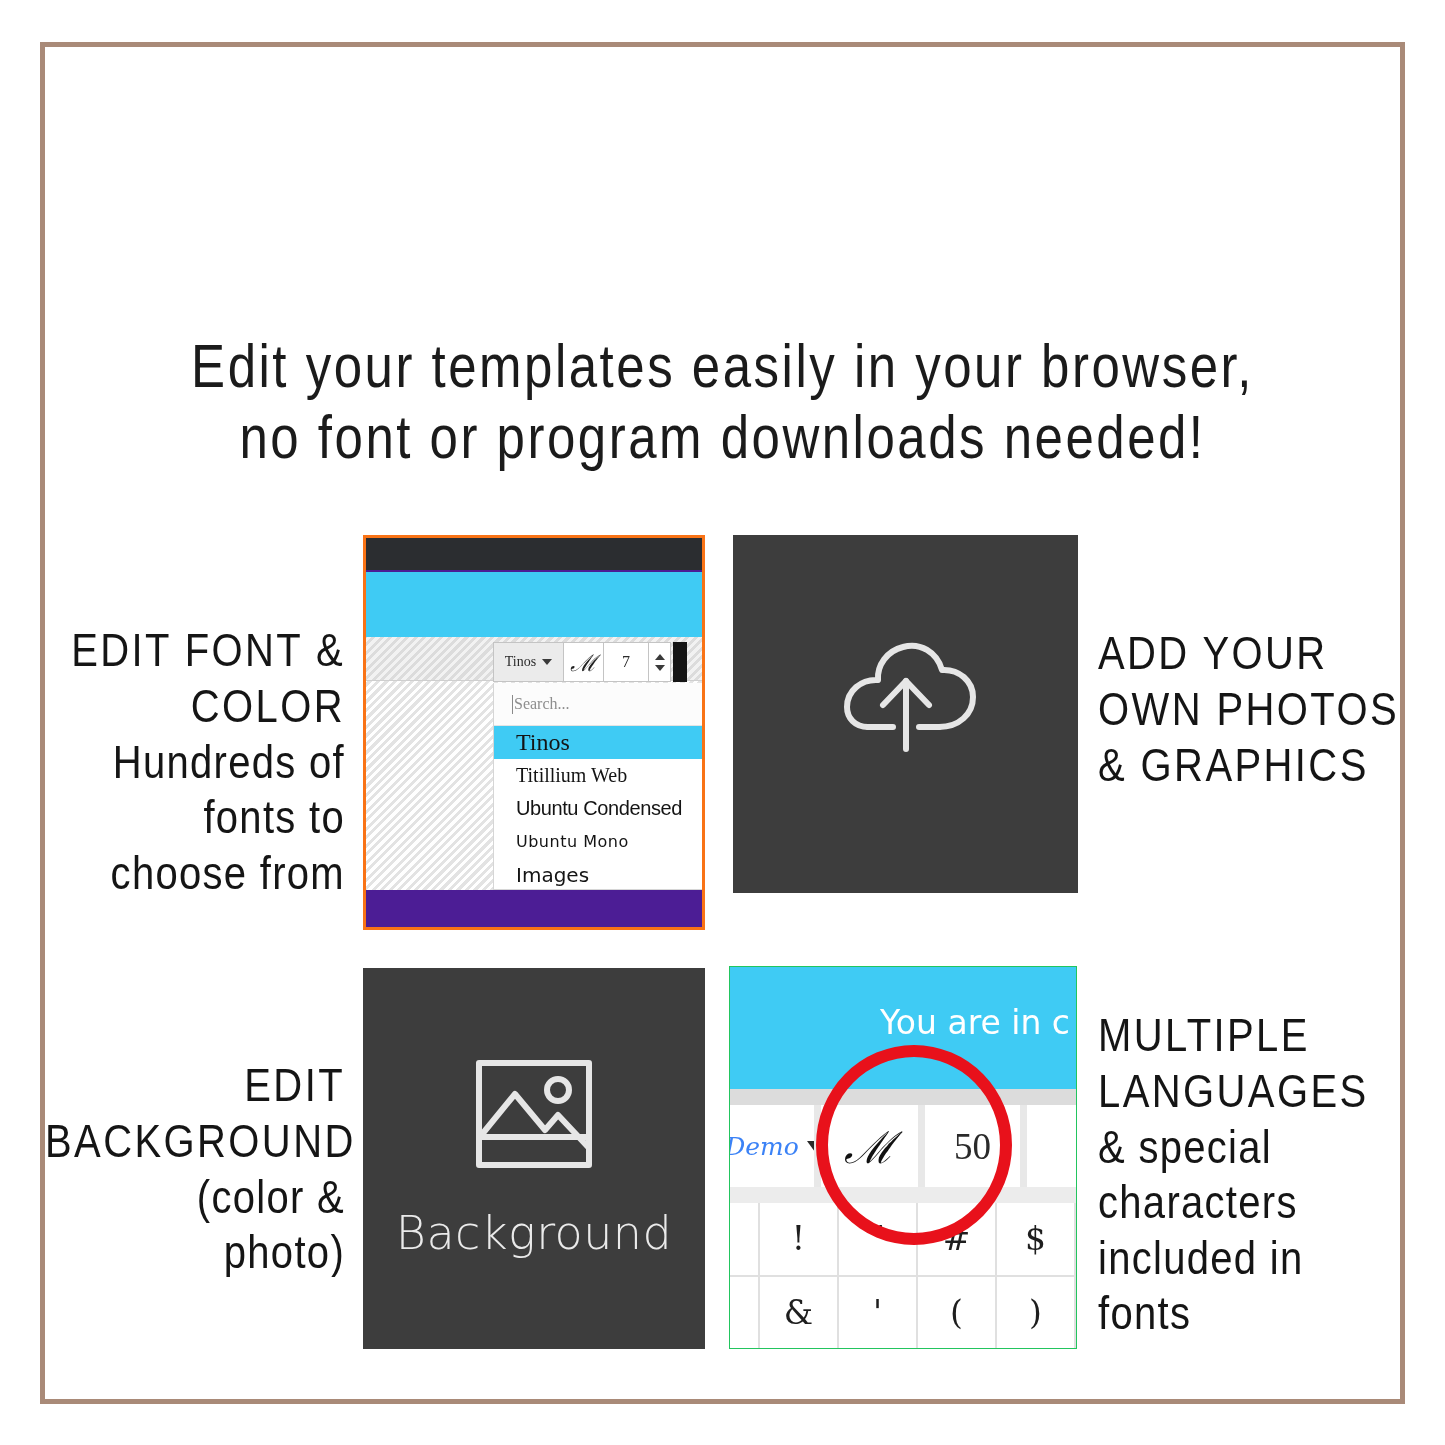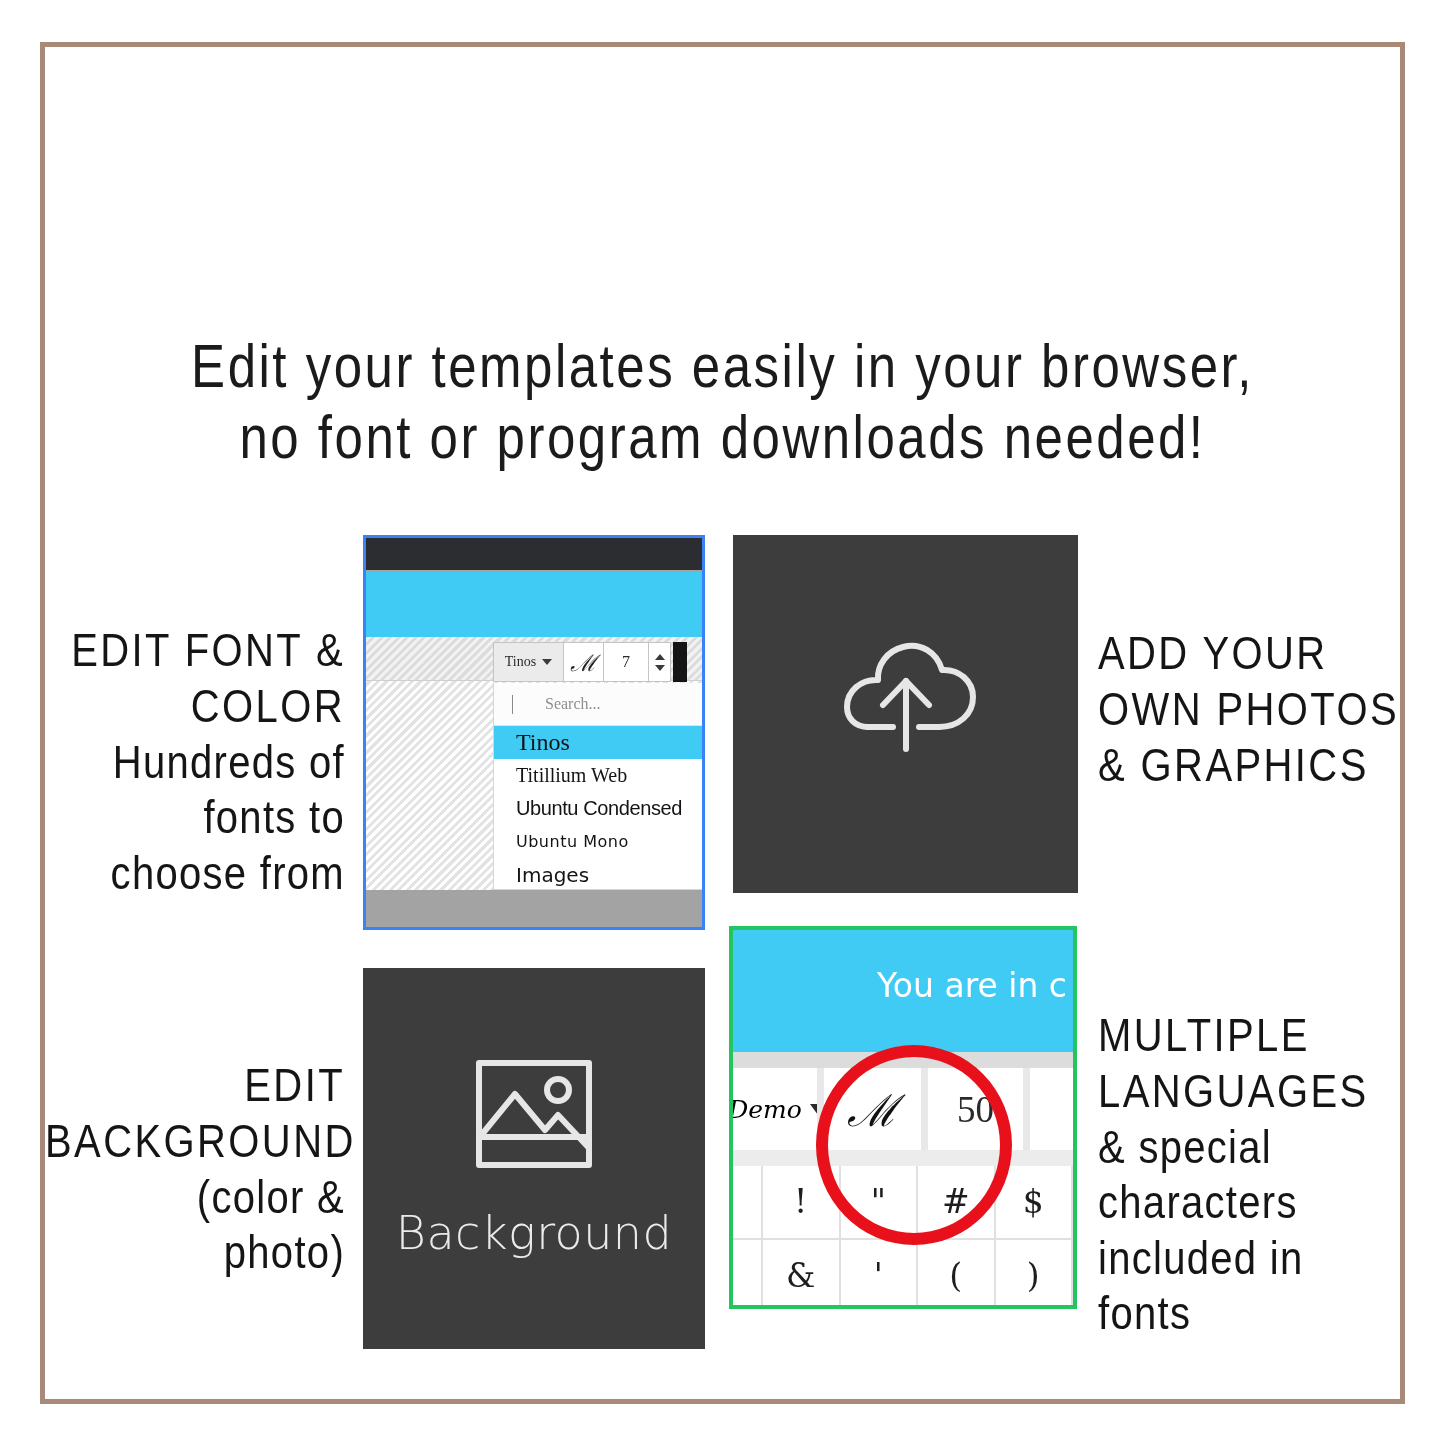--- a/index.html
+++ b/index.html
@@ -96,34 +96,34 @@
   #cap-bg     { left: 45px;   top: 1058px; width: 300px; text-align: right; }
   #cap-lang   { left: 1098px; top: 1008px; width: 300px; text-align: left; }
 
   
   .panel {
     position: absolute;
     overflow: hidden;
   }
   #panel-fonts {
     left: 363px; top: 535px; width: 342px; height: 395px;
-    border: 3px solid #3b82f6;
-    background: #a3a3a3;
+    border: 3px solid #f97316;
+    background: #4c1d95;
   }
   #panel-images {
     left: 733px; top: 535px; width: 345px; height: 358px;
     background: #3d3d3d;
   }
   #panel-background {
     left: 363px; top: 968px; width: 342px; height: 381px;
     background: #3d3d3d;
   }
   #panel-charmap {
-    left: 729px; top: 926px; width: 348px; height: 383px;
-    border: 4px solid #22c55e;
+    left: 729px; top: 966px; width: 348px; height: 383px;
+    border: 1px solid #22c55e;
     background: #ffffff;
   }
 
   
   .p1-titlebar {
     position: absolute; left: 0; top: 0; width: 100%; height: 32px;
     background: #2b2d30;
   }
   .p1-cyan {
     position: absolute; left: 0; top: 34px; width: 100%; height: 65px;
@@ -206,21 +206,20 @@
     height: 43px; border-bottom: 1px solid #e4e4e4;
     display: flex; align-items: center; padding-left: 18px;
     background: #fcfcfc;
   }
   .p1-search .caretbar {
     width: 1px; height: 19px; background: #8a8a8a; margin-right: 1px;
   }
   .p1-search .ph {
     font-size: 16px; color: #8e8e8e;
     font-family: "Liberation Serif", serif;
-    padding-left: 31px;
   }
   .p1-list { padding: 0; }
   .p1-item {
     height: 33px; padding-left: 22px;
     display: flex; align-items: center;
     font-size: 21px; color: #141414; white-space: nowrap;
   }
   .p1-item.f0 { font-family: "Liberation Serif", serif; background: #3fcbf4; font-size: 24px; }
   .p1-item.f1 { font-family: Liberation Serif, serif; font-size: 20px; }
   .p1-item.f2 { font-family: "Liberation Sans", sans-serif; font-size: 20px; letter-spacing: -0.4px; }
@@ -258,21 +257,21 @@
     position: absolute; left: 0; top: 138px; width: 100%; height: 82px;
     background: #ffffff; display: flex;
   }
   .p4-tool {
     height: 100%; display: flex; align-items: center;
     justify-content: center; background: #ffffff;
   }
   .p4-tool.sep { width: 7px; background: #e8e8e8; }
   .p4-fontname {
     width: 84px; font-family: "DejaVu Serif", serif;
-    font-style: italic; font-size: 25px; color: #000000;
+    font-style: italic; font-size: 25px; color: #3b82f6;
     gap: 8px; padding-left: 4px;
   }
   .p4-tri {
     width: 0; height: 0;
     border-left: 8px solid transparent;
     border-right: 8px solid transparent;
     border-top: 11px solid #2a2a2a;
   }
   .p4-glyph {
     width: 97px; font-family: "Liberation Serif", serif;

